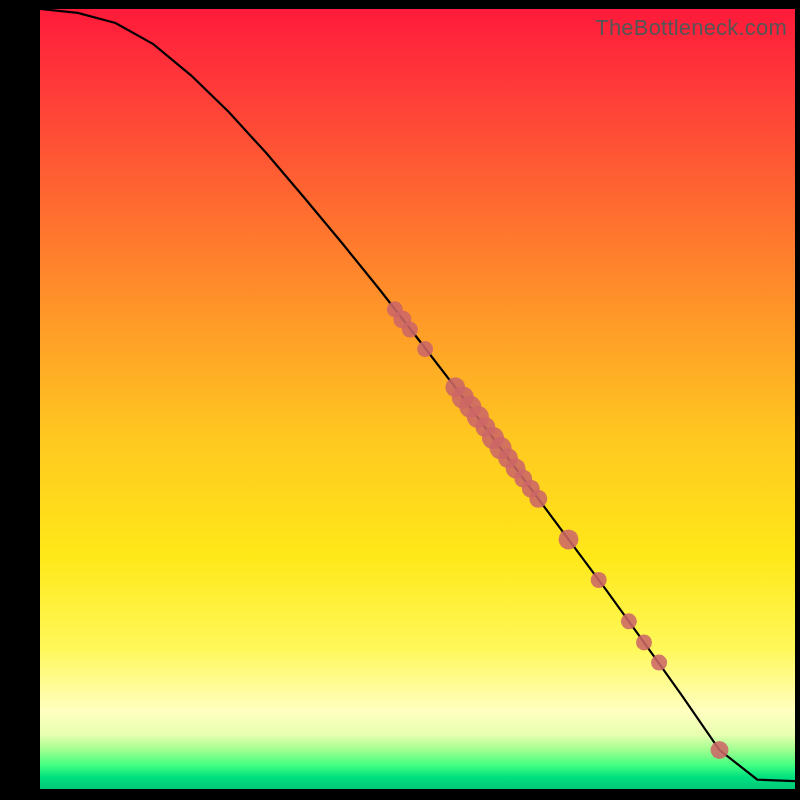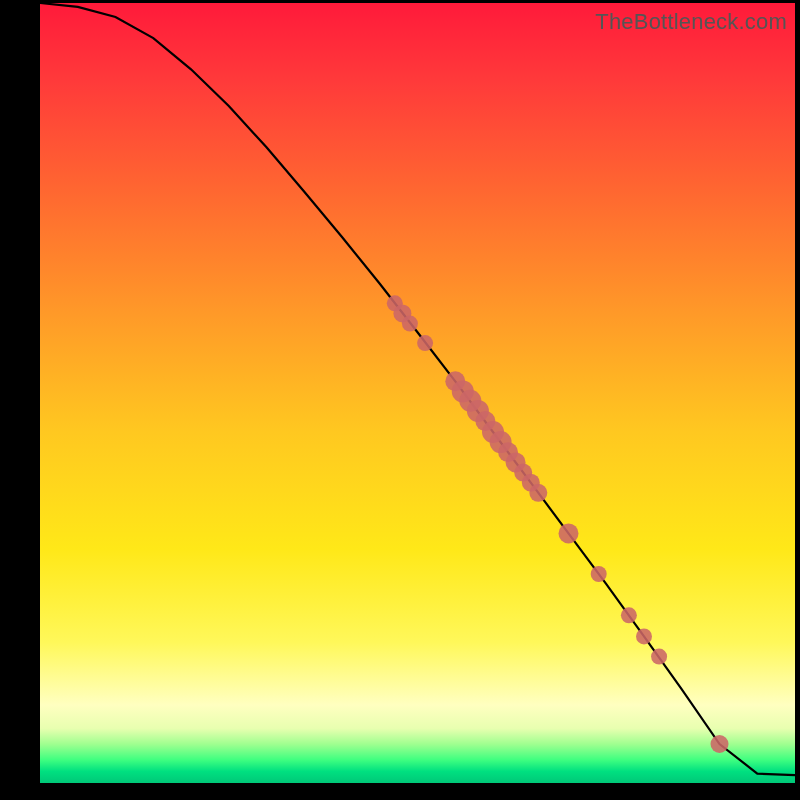--- a/index.html
+++ b/index.html
@@ -7,21 +7,21 @@
     padding: 0;
     width: 800px;
     height: 800px;
     background: #000;
     overflow: hidden;
     font-family: Arial, Helvetica, sans-serif;
   }
   .frame {
     position: absolute;
     left: 40px;
-    top: 3px;
+    top: 9px;
     width: 755px;
     height: 780px;
     background: #000;
   }
   .plot-area {
     position: absolute;
     left: 0;
     top: 0;
     width: 755px;
     height: 780px;

